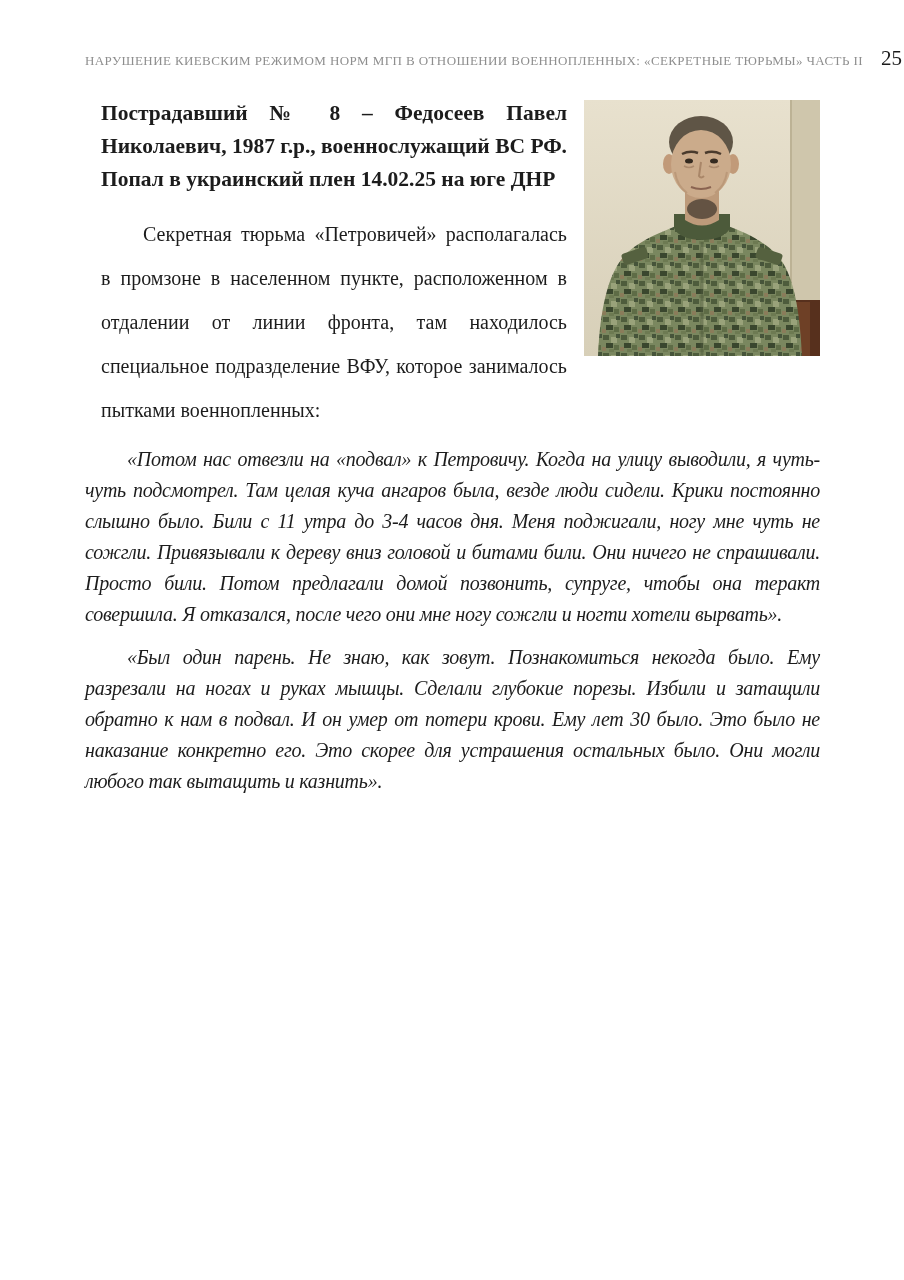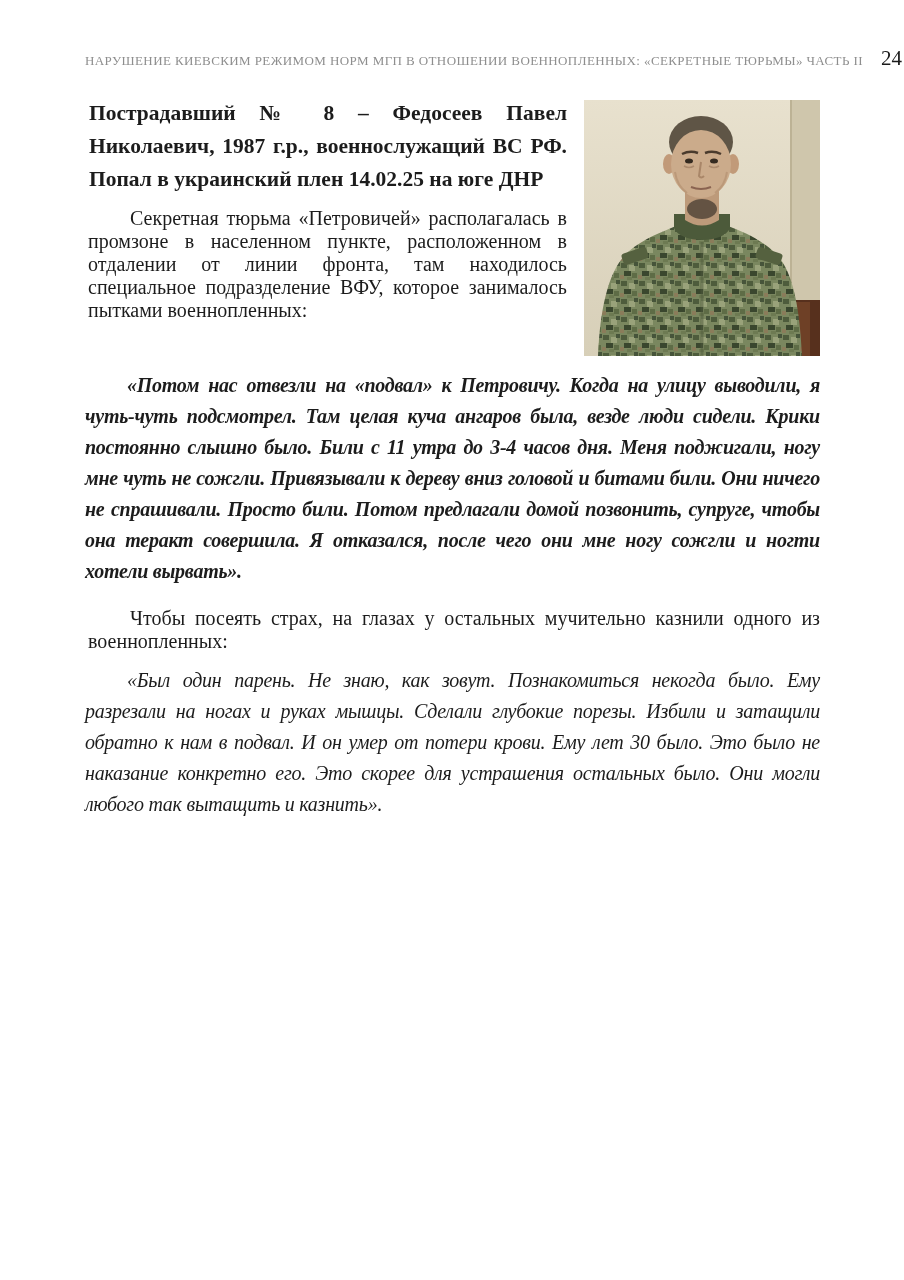--- a/index.html
+++ b/index.html
@@ -45,53 +45,53 @@
   }
   .photo-frame {
     float: right;
     width: 236px;
     height: 256px;
     margin: 3px 0 14px 17px;
     overflow: hidden;
   }
   .photo-frame svg { display: block; }
   h2.heading {
-    margin: 4px;
+    margin: 16px;
     font-size: 21.5px;
     font-weight: bold;
     line-height: 33px;
     text-align: justify;
   }
   p.para {
-    margin: 20px 0 0 3px;
+    margin: 20px 0 0 16px;
     font-size: 20px;
-    line-height: 23px;
+    line-height: 44px;
     text-indent: 42px;
   }
   p.para.first {
     margin-top: 11px;
   }
   p.quote {
     margin: 12px 0 0 0;
     font-size: 20px;
     font-style: italic;
     line-height: 31px;
     text-indent: 42px;
     letter-spacing: -0.25px;
   }
-  p.quote.clear { clear: both; font-weight: bold; }
+  p.quote.clear { clear: both; }
 </style>
 </head>
 <body>
 
 <div class="page">
 
   <div class="running-header">
     <span class="running-title">НАРУШЕНИЕ КИЕВСКИМ РЕЖИМОМ НОРМ МГП В ОТНОШЕНИИ ВОЕННОПЛЕННЫХ: «СЕКРЕТНЫЕ ТЮРЬМЫ» ЧАСТЬ II</span>
-    <span class="page-number">24</span>
+    <span class="page-number">25</span>
   </div>
 
   <article>
 
     <div class="photo-frame" role="img" aria-label="Фото: военнопленный в камуфляжной форме на фоне бежевой стены">
       <svg width="236" height="256" viewBox="0 0 236 256" xmlns="http://www.w3.org/2000/svg">
         <defs>
           <linearGradient id="wall" x1="0" y1="0" x2="0" y2="1">
             <stop offset="0" stop-color="#e8e1ce"></stop>
             <stop offset="1" stop-color="#d7cfb8"></stop>
@@ -148,20 +148,19 @@
     </div>
 
     <h2 class="heading">Пострадавший № 8 – Федосеев Павел Николаевич, 1987 г.р., военнослужащий ВС РФ. Попал в украинский плен 14.02.25 на юге ДНР</h2>
 
     <p class="para first">Секретная тюрьма «Петровичей» располагалась в промзоне в населенном пункте, расположенном в отдалении от линии фронта, там находилось специальное подразделение ВФУ, которое занималось пытками военнопленных:</p>
 
     <p class="quote clear">«Потом нас отвезли на «подвал» к Петровичу. Когда на улицу выводили, я чуть-чуть подсмотрел. Там целая куча ангаров была, везде люди сидели. Крики постоянно слышно было. Били с 11 утра до 3-4 часов дня. Меня поджигали, ногу мне чуть не сожгли. Привязывали к дереву вниз головой и битами били. Они ничего не спрашивали. Просто били. Потом предлагали домой позвонить, супруге, чтобы она теракт совершила. Я отказался, после чего они мне ногу сожгли и ногти хотели вырвать».</p>
 
 
 
-    <p class="para">Чтобы посеять страх, на глазах у остальных мучительно казнили одного из военнопленных:</p>
 
     <p class="quote">«Был один парень. Не знаю, как зовут. Познакомиться некогда было. Ему разрезали на ногах и руках мышцы. Сделали глубокие порезы. Избили и затащили обратно к нам в подвал. И он умер от потери крови. Ему лет 30 было. Это было не наказание конкретно его. Это скорее для устрашения остальных было. Они могли любого так вытащить и казнить».</p>
 
 
 
   </article>
 </div>
 
 </body></html>

